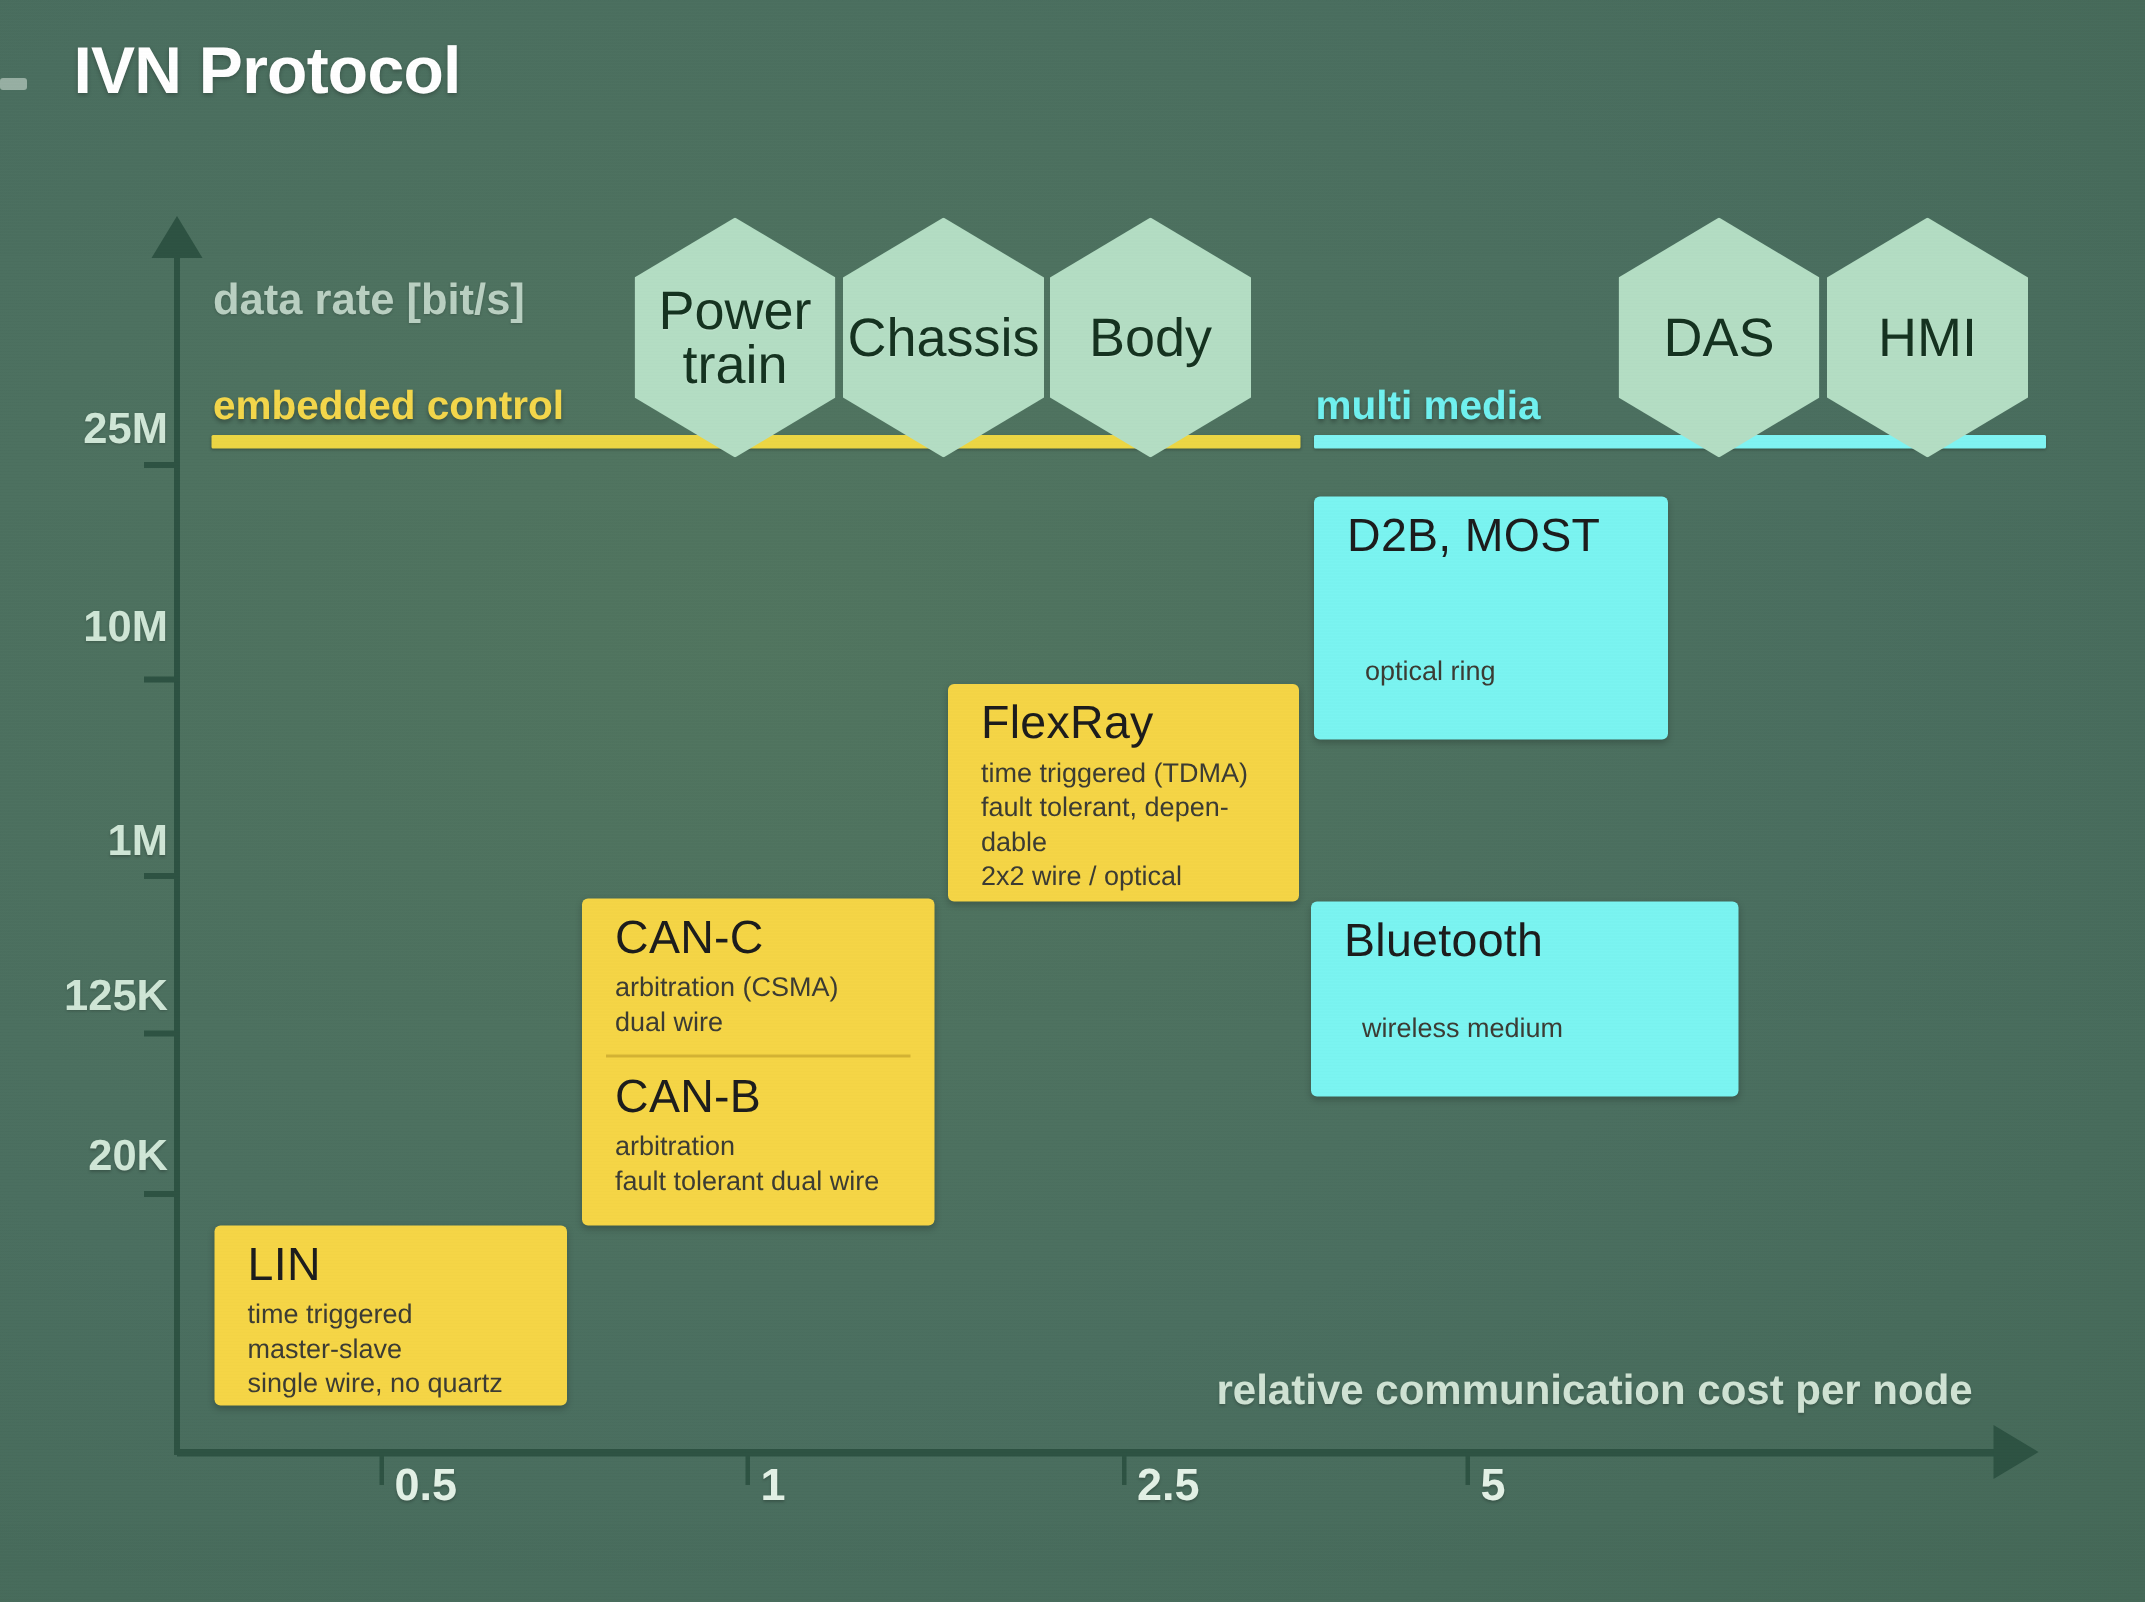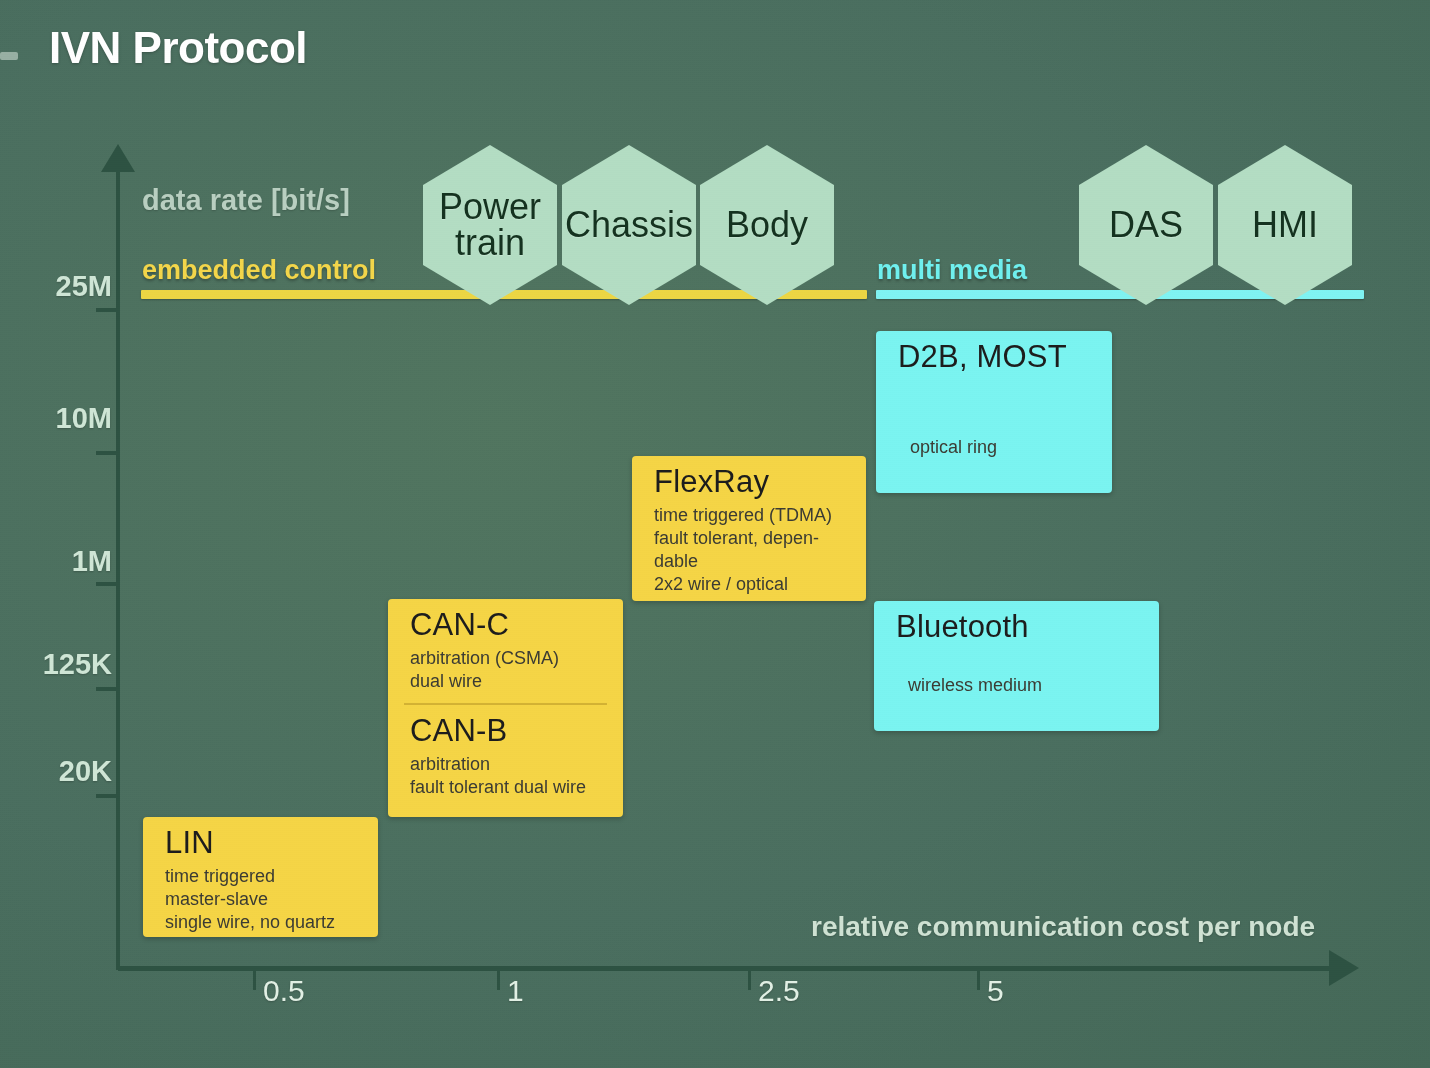--- a/index.html
+++ b/index.html
@@ -60,21 +60,21 @@
   .ytick{position:absolute;width:24px;height:4px;background:#2d5242;left:96px;}
   .ytick-label{
     position:absolute;right:0;text-align:right;
     font-size:29px;font-weight:700;color:#cfe6d6;
     text-shadow:0 1px 2px rgba(0,0,0,.22);
     white-space:nowrap;
   }
   .xtick{position:absolute;width:3px;height:24px;background:#2d5242;top:966px;}
   .xtick-label{
     position:absolute;top:974px;
-    font-size:30px;font-weight:400;color:#e2f0e5;
+    font-size:30px;font-weight:700;color:#e2f0e5;
     text-shadow:0 1px 2px rgba(0,0,0,.22);
     white-space:nowrap;
   }
 
   #y-axis-title{
     left:142px;top:184px;
     font-size:29px;font-weight:700;color:#b9cfc1;
     text-shadow:0 1px 2px rgba(0,0,0,.18);
   }
   #x-axis-title{

